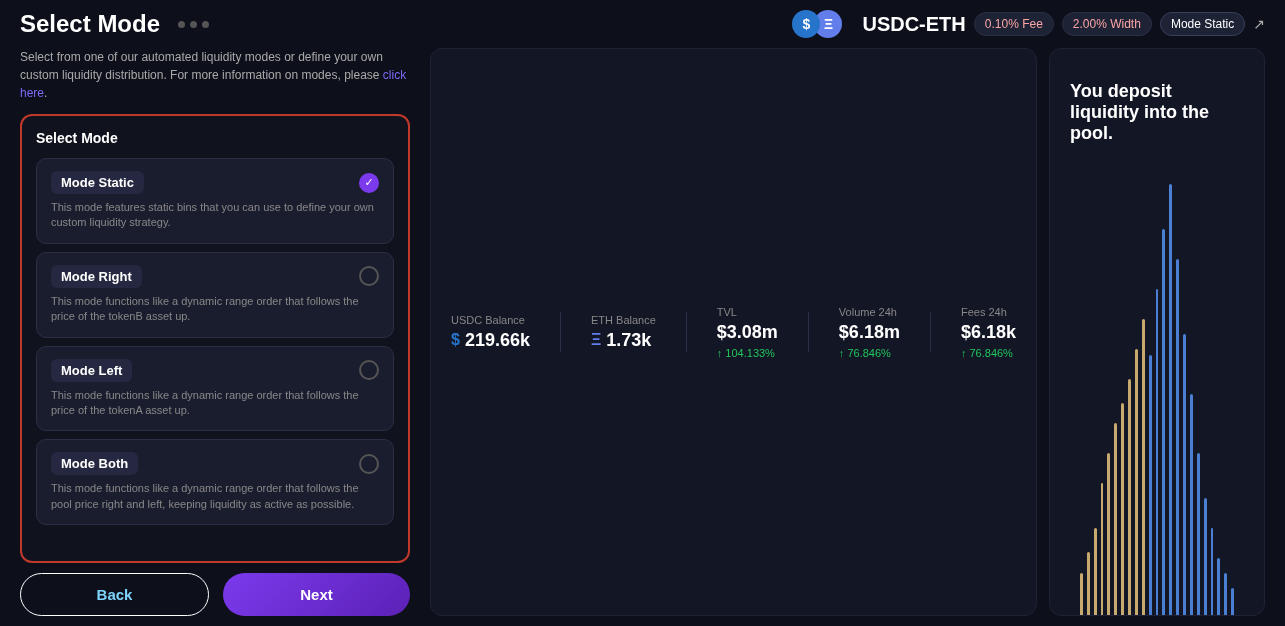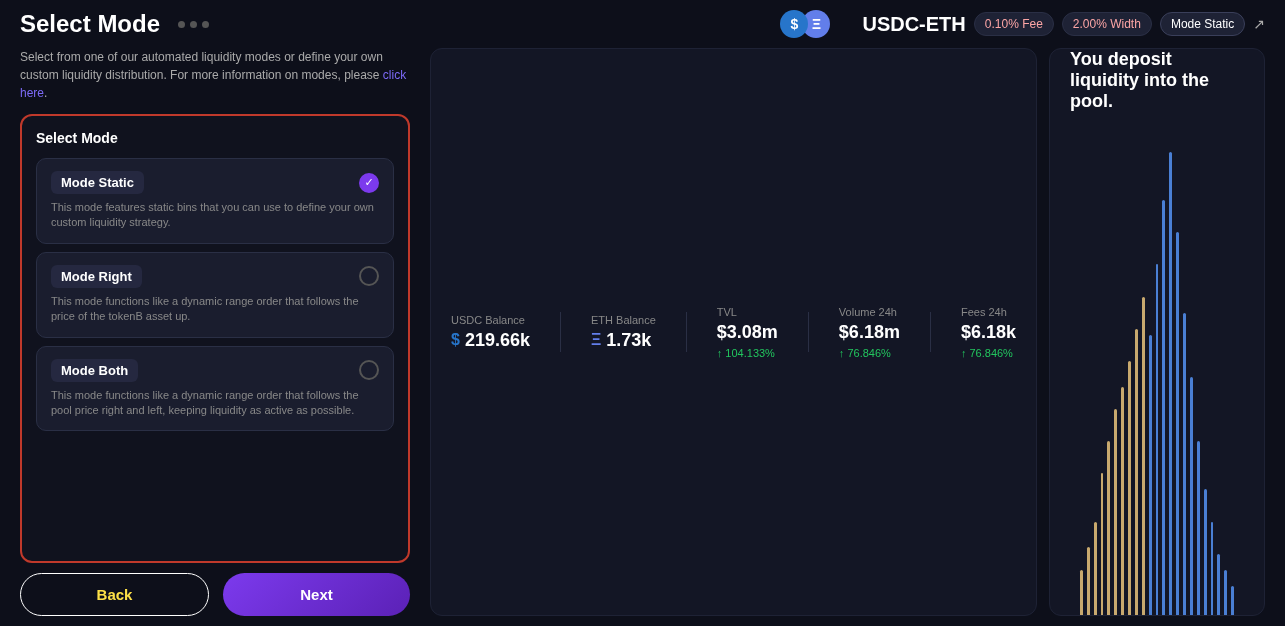--- a/index.html
+++ b/index.html
@@ -34,21 +34,21 @@
       align-items: center;
       justify-content: center;
       font-size: 14px;
       font-weight: bold;
     }
     .coin-icon.usdc { background: #2775ca; color: #fff; margin-right: -6px; z-index: 1; }
     .coin-icon.eth { background: #627eea; color: #fff; }
     .pair-name {
       font-size: 20px;
       font-weight: 700;
-      margin-left: 24px;
+      margin-left: 12px;
     }
     .tag {
       background: #1e2235;
       color: #fca5a5;
       border-radius: 20px;
       padding: 4px 10px;
       font-size: 12px;
       border: 1px solid #2a2f45;
     }
     .tag.active {
@@ -166,21 +166,21 @@
 
     
     .buttons-row {
       display: flex;
       gap: 14px;
       padding-top: 10px;
     }
     .btn-back {
       flex: 1;
       background: transparent;
-      color: #fde047;
+      color: #7dd3fc;
       border: 1.5px solid #fff;
       border-radius: 30px;
       padding: 12px;
       font-size: 15px;
       font-weight: 600;
       cursor: pointer;
     }
     .btn-next {
       flex: 1;
       background: linear-gradient(135deg, #7c3aed, #5b21b6);
@@ -221,21 +221,21 @@
       gap: 5px;
     }
     .stat-change { font-size: 11px; color: #22c55e; }
     .stat-divider { width: 1px; height: 40px; background: #2a2f45; }
 
     
     .chart-area {
       flex: 1;
       background: #131625;
       border-radius: 12px;
-      padding: 0 20px 10px;
+      padding: 32px 20px 10px;
       border: 1px solid #1e2235;
       position: relative;
       overflow: hidden;
     }
     .chart-title {
       font-size: 18px;
       font-weight: 700;
       margin-bottom: 10px;
     }
     .chart-canvas {
@@ -339,20 +339,27 @@
               <div class="mode-radio selected"></div>
             </div>
             <div class="mode-card-desc">This mode features static bins that you can use to define your own custom liquidity strategy.</div>
           </div>
           <div class="mode-card">
             <div class="mode-card-header">
               <div class="mode-card-name">Mode Right</div>
               <div class="mode-radio"></div>
             </div>
             <div class="mode-card-desc">This mode functions like a dynamic range order that follows the price of the tokenB asset up.</div>
+          </div>
+          <div class="mode-card">
+            <div class="mode-card-header">
+              <div class="mode-card-name">Mode Left</div>
+              <div class="mode-radio"></div>
+            </div>
+            <div class="mode-card-desc">This mode functions like a dynamic range order that follows the price of the tokenA asset up.</div>
           </div>
           <div class="mode-card">
             <div class="mode-card-header">
               <div class="mode-card-name">Mode Both</div>
               <div class="mode-radio"></div>
             </div>
             <div class="mode-card-desc">This mode functions like a dynamic range order that follows the pool price right and left, keeping liquidity as active as possible.</div>
           </div>
         </div>
     </div>

